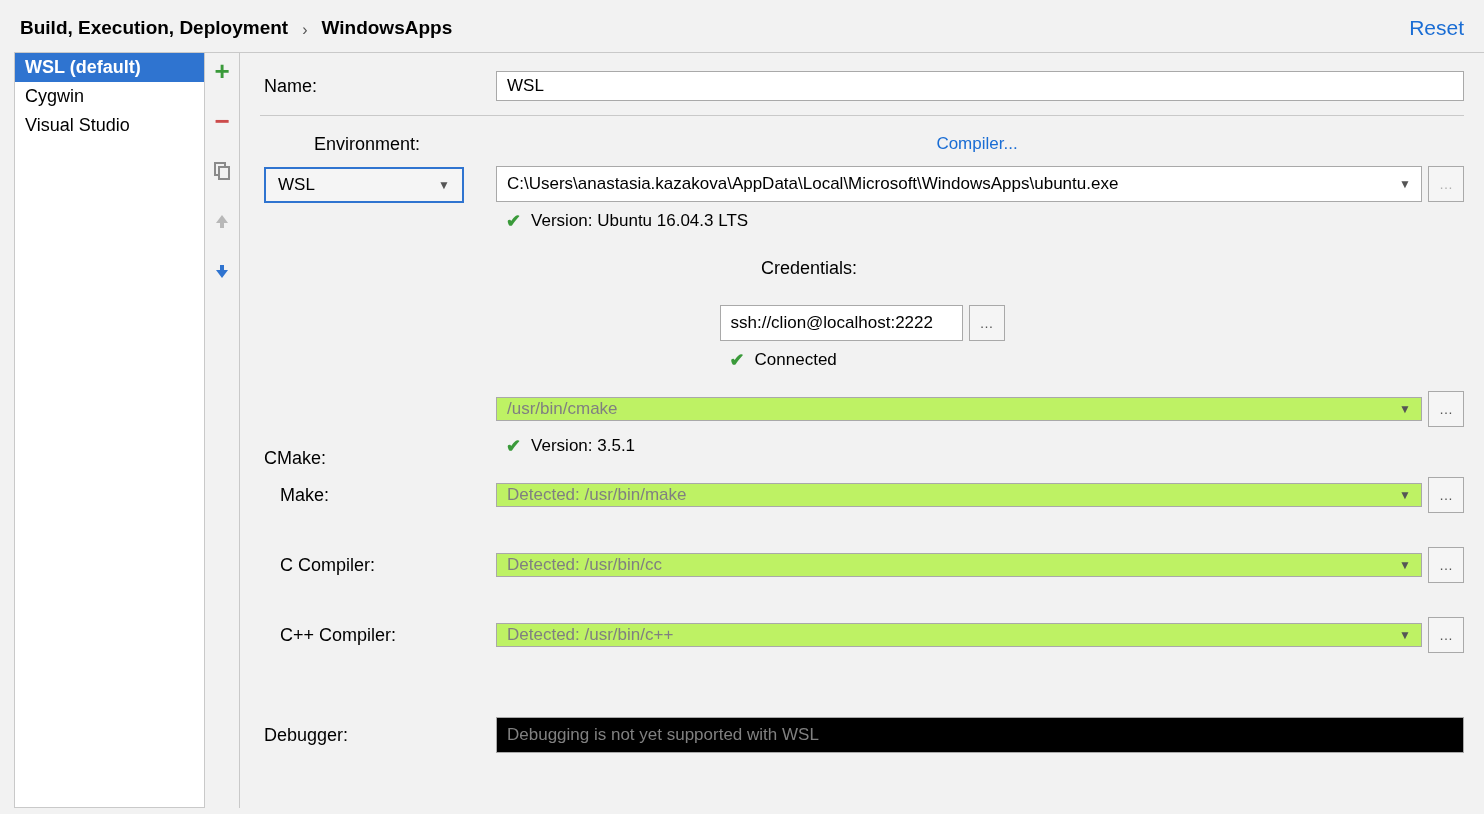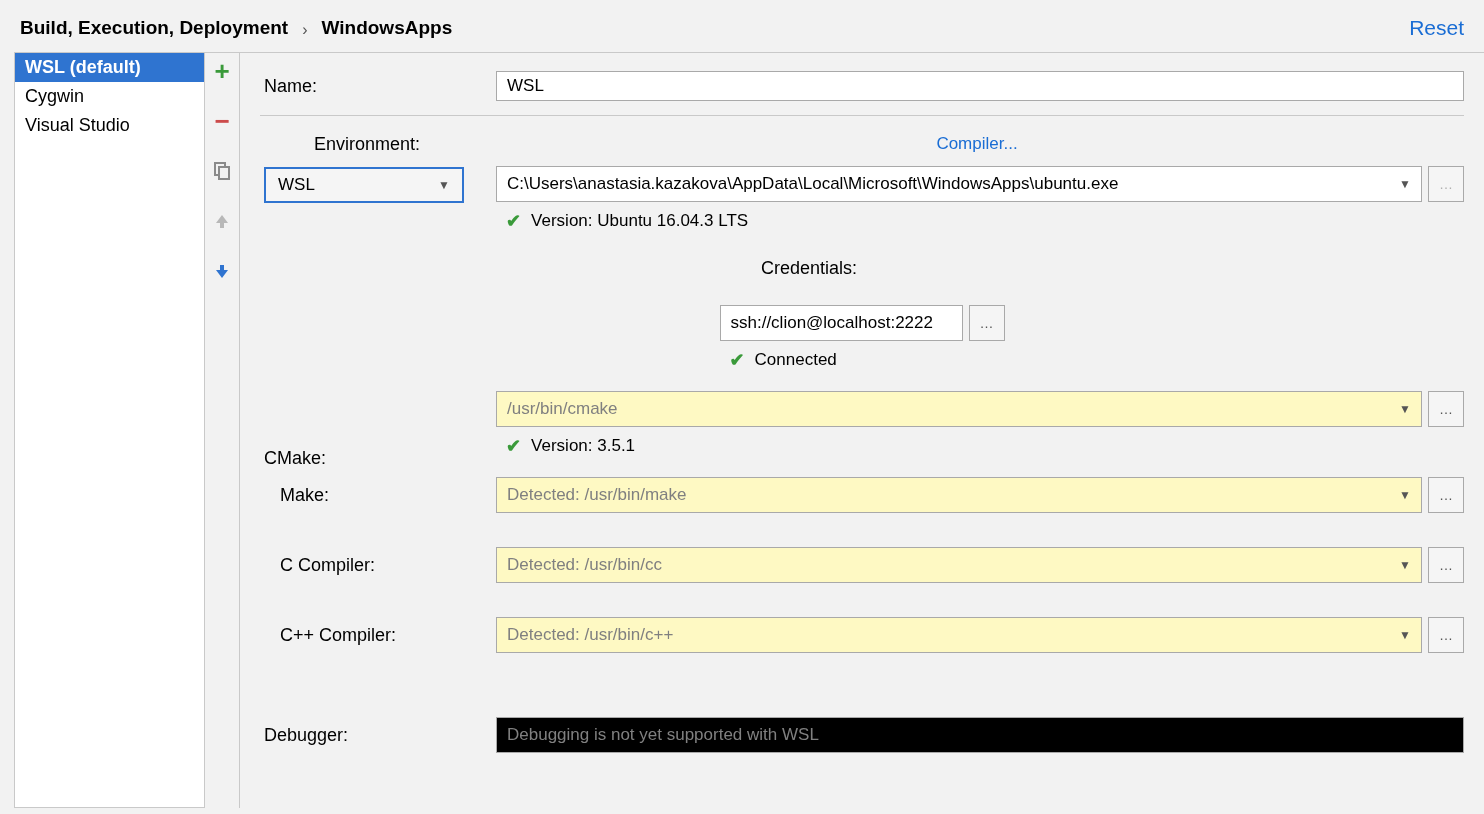--- a/index.html
+++ b/index.html
@@ -120,27 +120,27 @@
       border: 1px solid #a9a9a9;
       background: #fff;
       font-family: inherit;
     }
     .input.readonly-grey {
       background: #000000;
       color: #808080;
     }
     .select-box {
       flex: 1;
-      height: 36px;
+      height: 24px;
       display: flex;
       align-items: center;
       justify-content: space-between;
       padding: 0 10px;
       border: 1px solid #a9a9a9;
-      background: #fef9c3;
+      background: #bef264;
       font-size: 17px;
       color: #808080;
       cursor: pointer;
     }
     .env-select {
       width: 200px;
       height: 36px;
       display: flex;
       align-items: center;
       justify-content: space-between;

